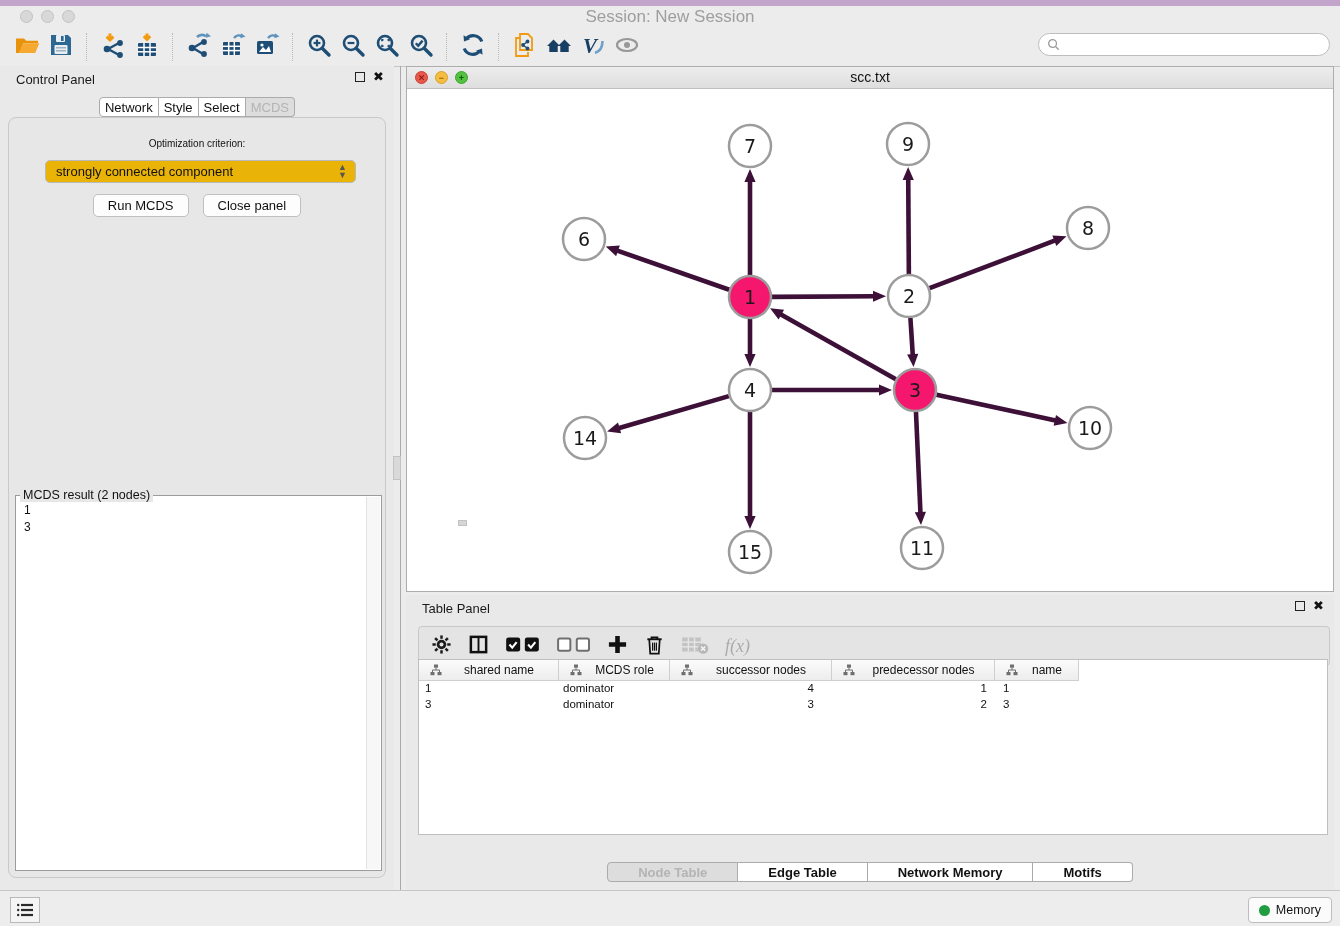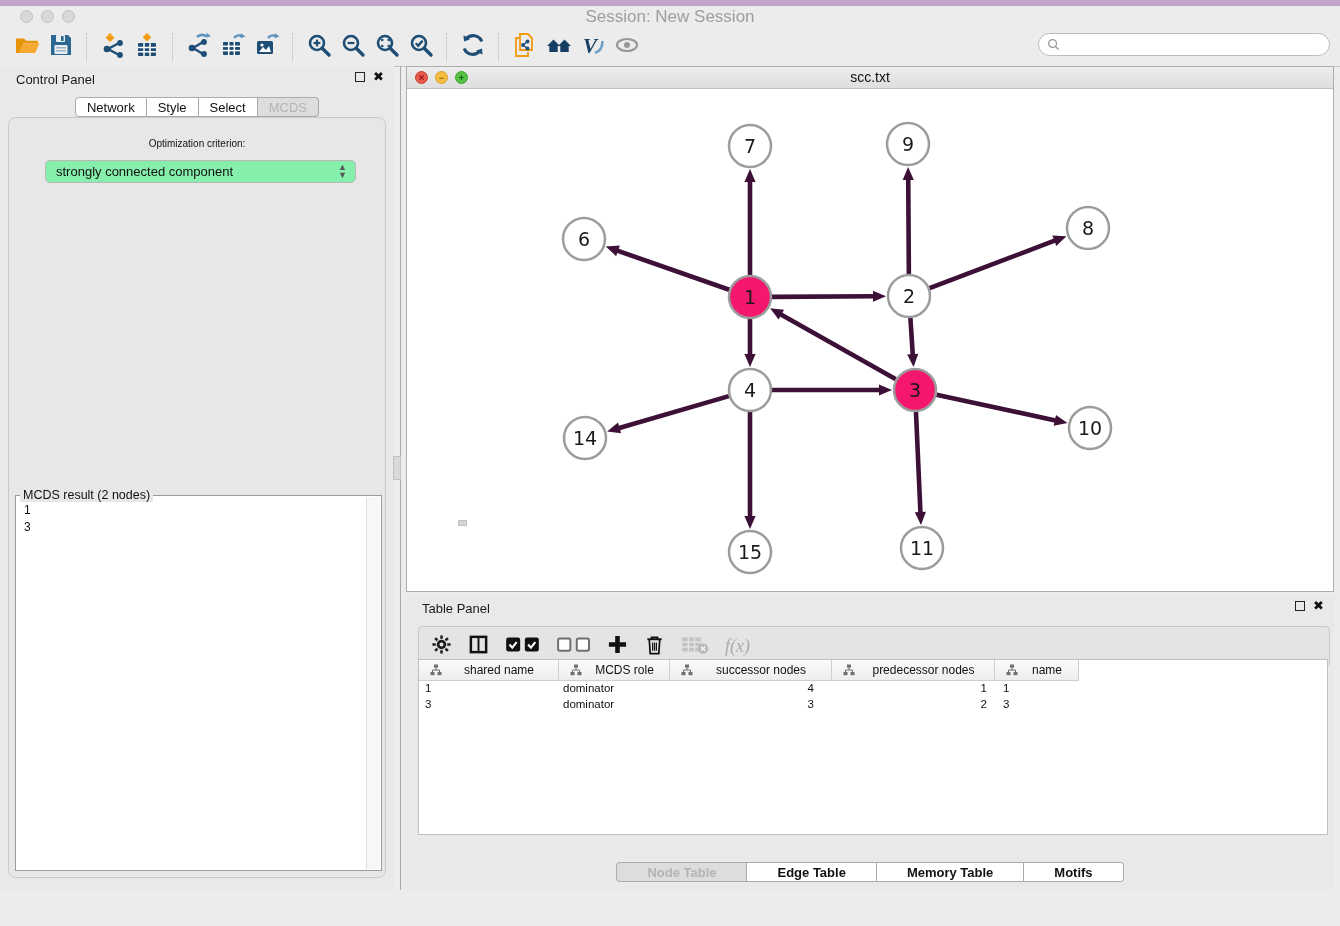--- a/index.html
+++ b/index.html
@@ -27,30 +27,30 @@
   
   .main-top-line{position:absolute;left:0;top:66px;width:100%;height:0;border-top:1px solid #C4C4C4;}
   .control-panel{position:absolute;left:0;top:66px;width:394px;height:824px;background:#E9E9E9;box-sizing:border-box;}
   .panel-head{position:absolute;left:0;top:0;width:100%;height:26px;}
   .panel-title{position:absolute;left:16px;top:6px;font-size:13px;color:#1a1a1a;}
   .panel-icons{position:absolute;right:10px;top:6px;display:flex;gap:8px;align-items:center;}
   .float-icon{width:10px;height:10px;border:1.5px solid #222;box-sizing:border-box;display:inline-block;}
   .close-icon{font-size:13px;font-weight:bold;color:#111;line-height:10px;}
   
   .seg-tabs{display:flex;justify-content:center;}
-  .seg-tab{font-size:13px;padding:2px 11px;background:#fff;border:1px solid #ABABAB;border-left:none;
+  .seg-tab{font-size:13px;padding:2px 5px;background:#fff;border:1px solid #ABABAB;border-left:none;
            height:20px;line-height:16px;box-sizing:border-box;cursor:default;color:#111;}
   .seg-tab:first-child{border-left:1px solid #ABABAB;border-radius:4px 0 0 4px;}
   .seg-tab:last-child{border-radius:0 4px 4px 0;}
   .seg-tab.inactive-look{background:#DDDDDD;color:#B4B4B4;}
   .cp-tabs{position:absolute;left:0;top:31px;width:100%;}
   .cp-box{position:absolute;left:8px;top:51px;right:8px;bottom:12px;background:#E7E7E7;
           border:1px solid #C9C9C9;border-radius:8px;}
   .opt-label{position:absolute;left:0;top:20px;width:100%;text-align:center;font-size:10px;color:#111;}
-  .cp-select{position:absolute;left:36px;top:42px;width:311px;height:23px;background:#86efac;border:1px solid #B9B9B9;
+  .cp-select{position:absolute;left:36px;top:42px;width:311px;height:23px;background:#eab308;border:1px solid #B9B9B9;
              border-radius:5px;font-size:13px;display:flex;align-items:center;padding-left:10px;box-sizing:border-box;}
   .stepper{position:absolute;right:8px;top:2px;display:flex;flex-direction:column;align-items:center;line-height:8px;
            font-size:9px;color:#555;}
   .cp-buttons{position:absolute;left:0;top:76px;width:100%;display:flex;justify-content:center;gap:14px;}
   .btn{background:#FDFDFD;border:1px solid #BFBFBF;border-radius:5px;font-size:13px;padding:3px 14px;height:23px;
        box-sizing:border-box;color:#111;cursor:default;}
   
   .result-box{position:absolute;left:6px;top:377px;right:3px;bottom:6px;border:1px solid #9C9C9C;background:#fff;}
   .result-legend{position:absolute;left:4px;top:-8px;background:#E7E7E7;padding:0 3px;font-size:12.5px;color:#111;}
   .result-lines{position:absolute;left:0;top:2px;right:14px;bottom:0;padding:4px 8px;font-size:12px;line-height:17px;
@@ -308,20 +308,24 @@
         <span class="seg-tab inactive-look">MCDS</span>
       </div>
     <div class="cp-box">
       <div class="opt-label">Optimization criterion:</div>
       <div class="cp-select">
         <span>strongly connected component</span>
         <span class="stepper">
             <span>▲</span>
             <span>▼</span>
           </span>
+      </div>
+      <div class="cp-buttons">
+        <button class="btn">Run MCDS</button>
+        <button class="btn">Close panel</button>
       </div>
       <div class="result-box">
         <span class="result-legend">MCDS result (2 nodes)</span>
         <div class="result-lines" id="result-lines">1
 3</div>
         <div class="result-scroll"></div>
       </div>
     </div>
   </div>
 
@@ -592,18 +596,36 @@
             <div class="tp-cell" style="width: 111px; text-align: left; padding: 1px 4px;">dominator</div>
             <div class="tp-cell" style="width: 162px; text-align: right; padding: 1px 18px 1px 4px;">3</div>
             <div class="tp-cell" style="width: 163px; text-align: right; padding: 1px 8px 1px 4px;">2</div>
             <div class="tp-cell" style="width: 84px; text-align: left; padding: 1px 8px;">3</div>
           </div>
         </div>
     </div>
     <div class="tp-tabs seg-tabs" id="tp-tabs">
         <span class="seg-tab inactive-look">Node Table</span>
         <span class="seg-tab">Edge Table</span>
-        <span class="seg-tab">Memory Table</span>
+        <span class="seg-tab">Network Memory</span>
         <span class="seg-tab">Motifs</span>
       </div>
   </div>
 
+  <div class="statusbar">
+    <div class="sb-left-btn">
+      <svg width="18" height="16" viewBox="0 0 18 16">
+        <g fill="#2B2B2B">
+            <circle cx="2.2" cy="3" r="1.2"></circle>
+            <rect x="5" y="1.9" width="12" height="2.2"></rect>
+        <circle cx="2.2" cy="8" r="1.2"></circle>
+            <rect x="5" y="6.9" width="12" height="2.2"></rect>
+        <circle cx="2.2" cy="13" r="1.2"></circle>
+            <rect x="5" y="11.9" width="12" height="2.2"></rect>
+          </g>
+      </svg>
+    </div>
+    <div class="memory-btn">
+      <span class="mem-dot"></span>
+      <span>Memory</span>
+    </div>
+  </div>
 </div>
 
 </body></html>

